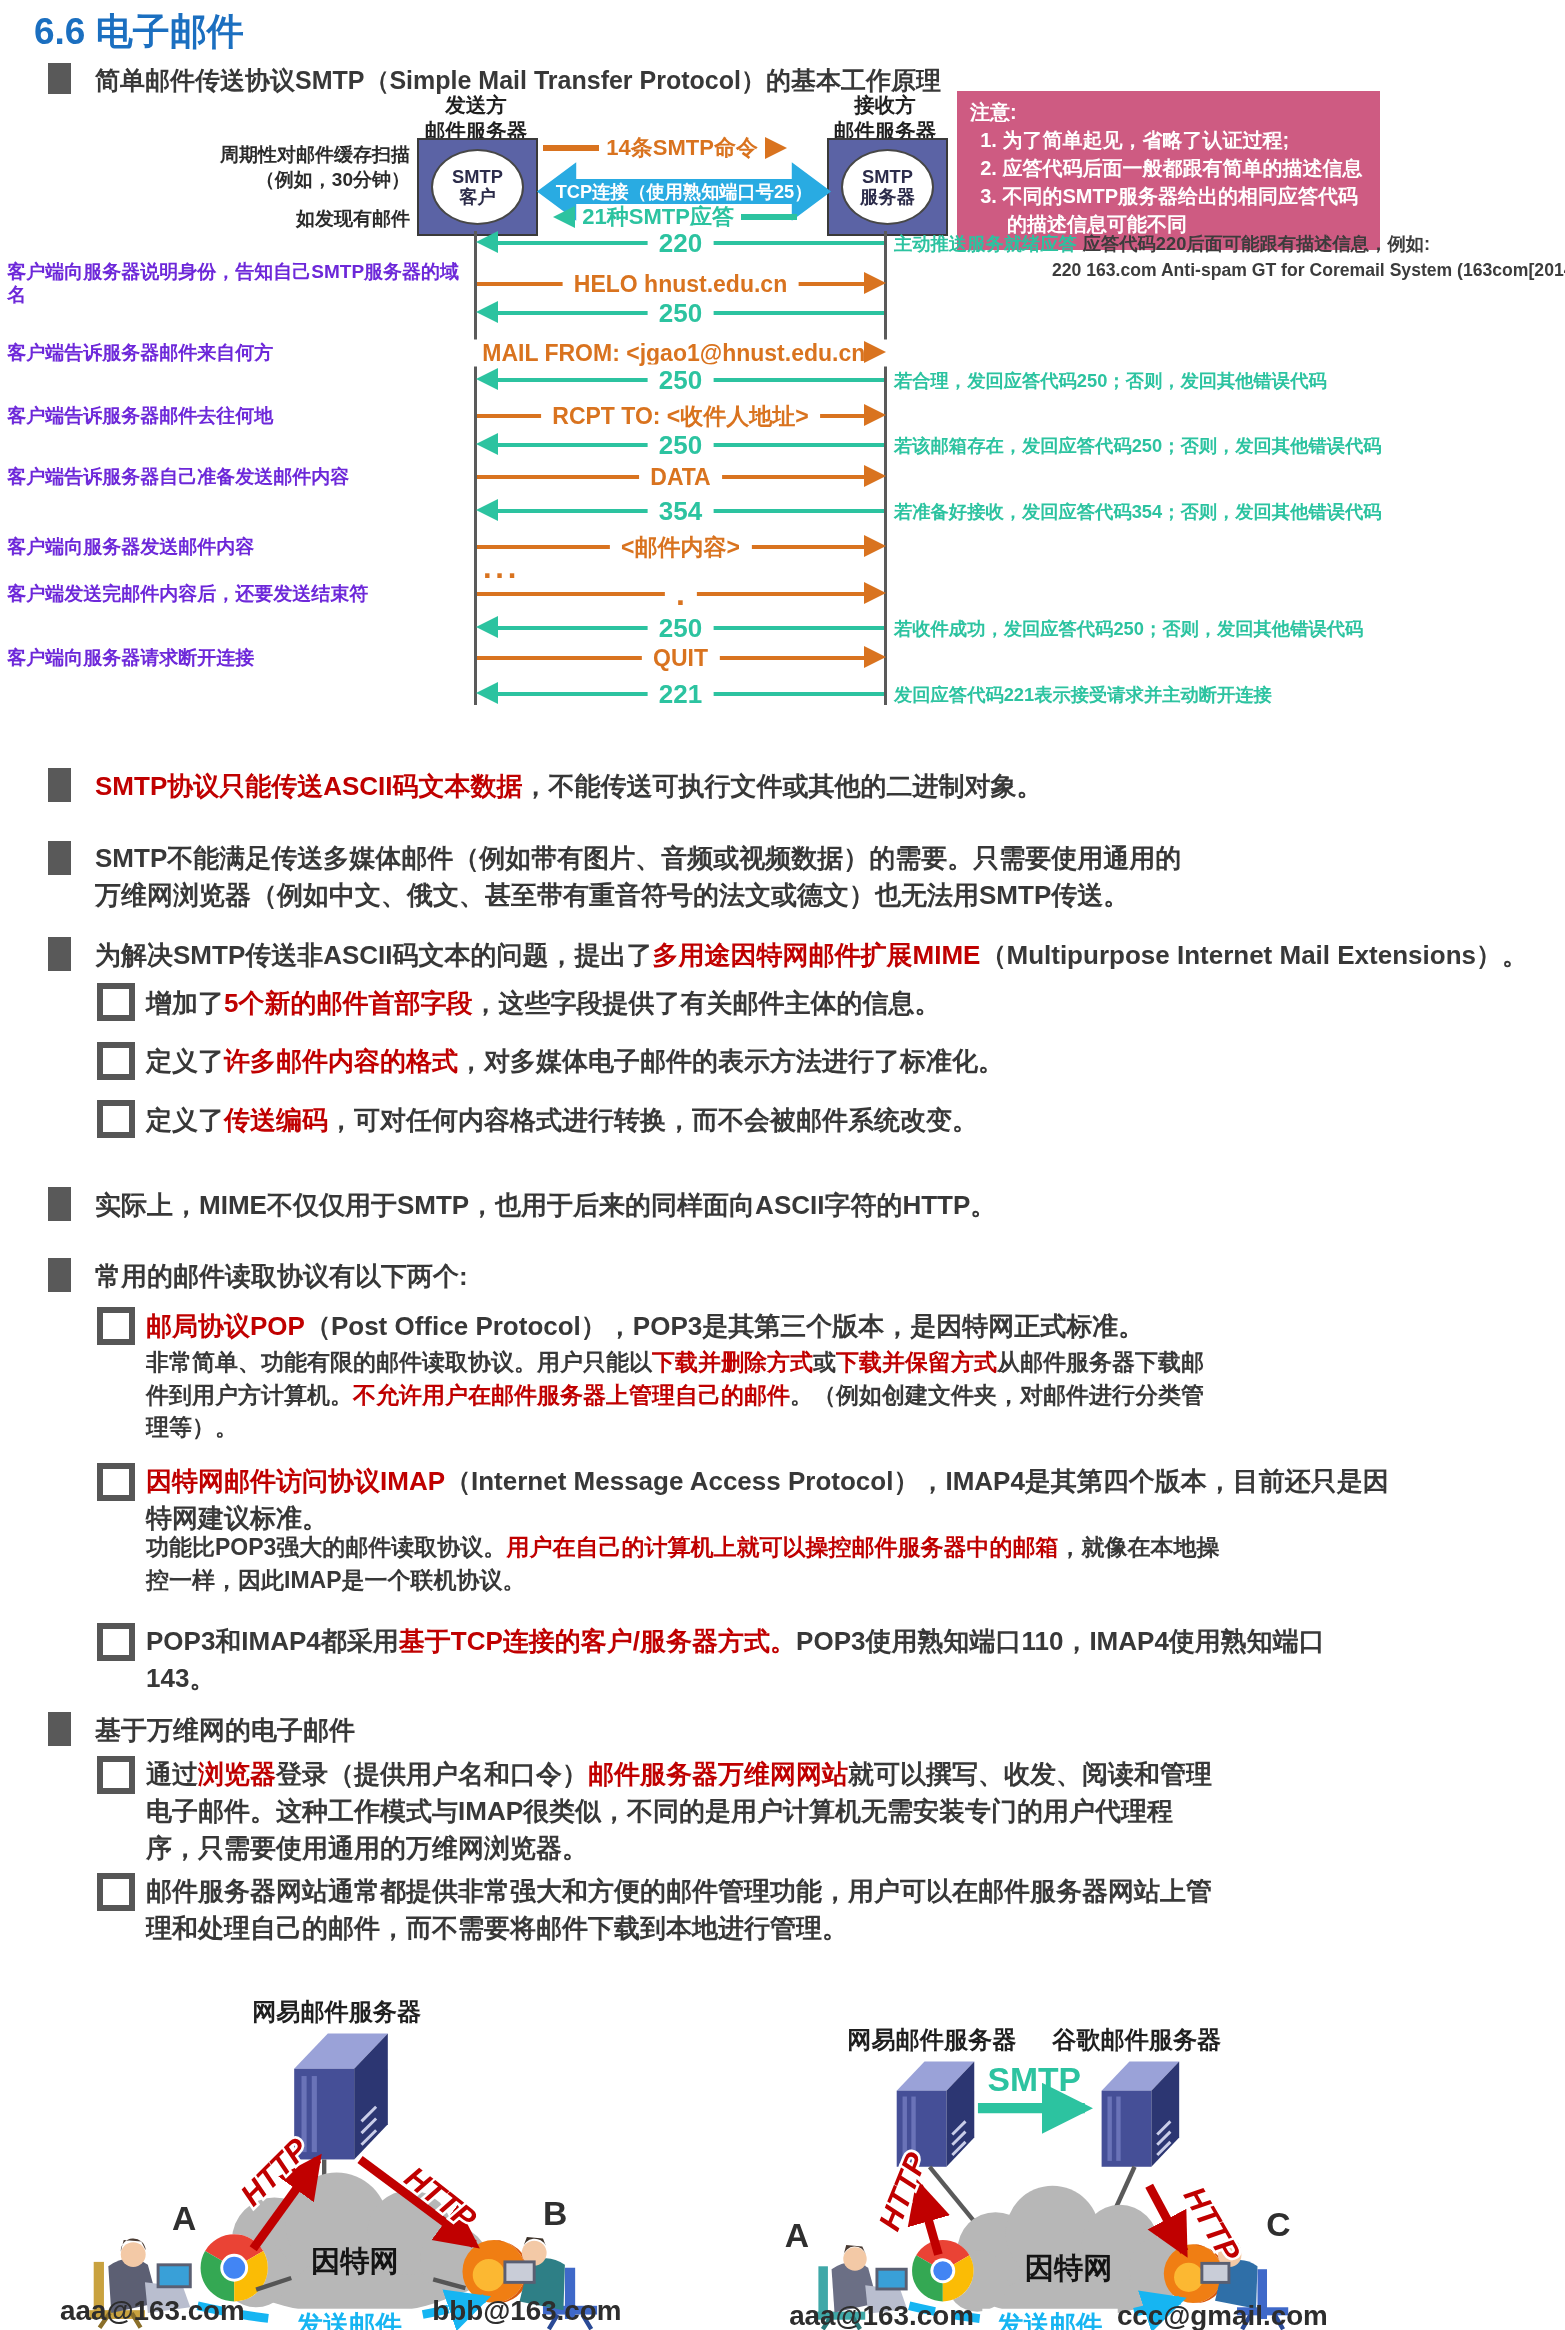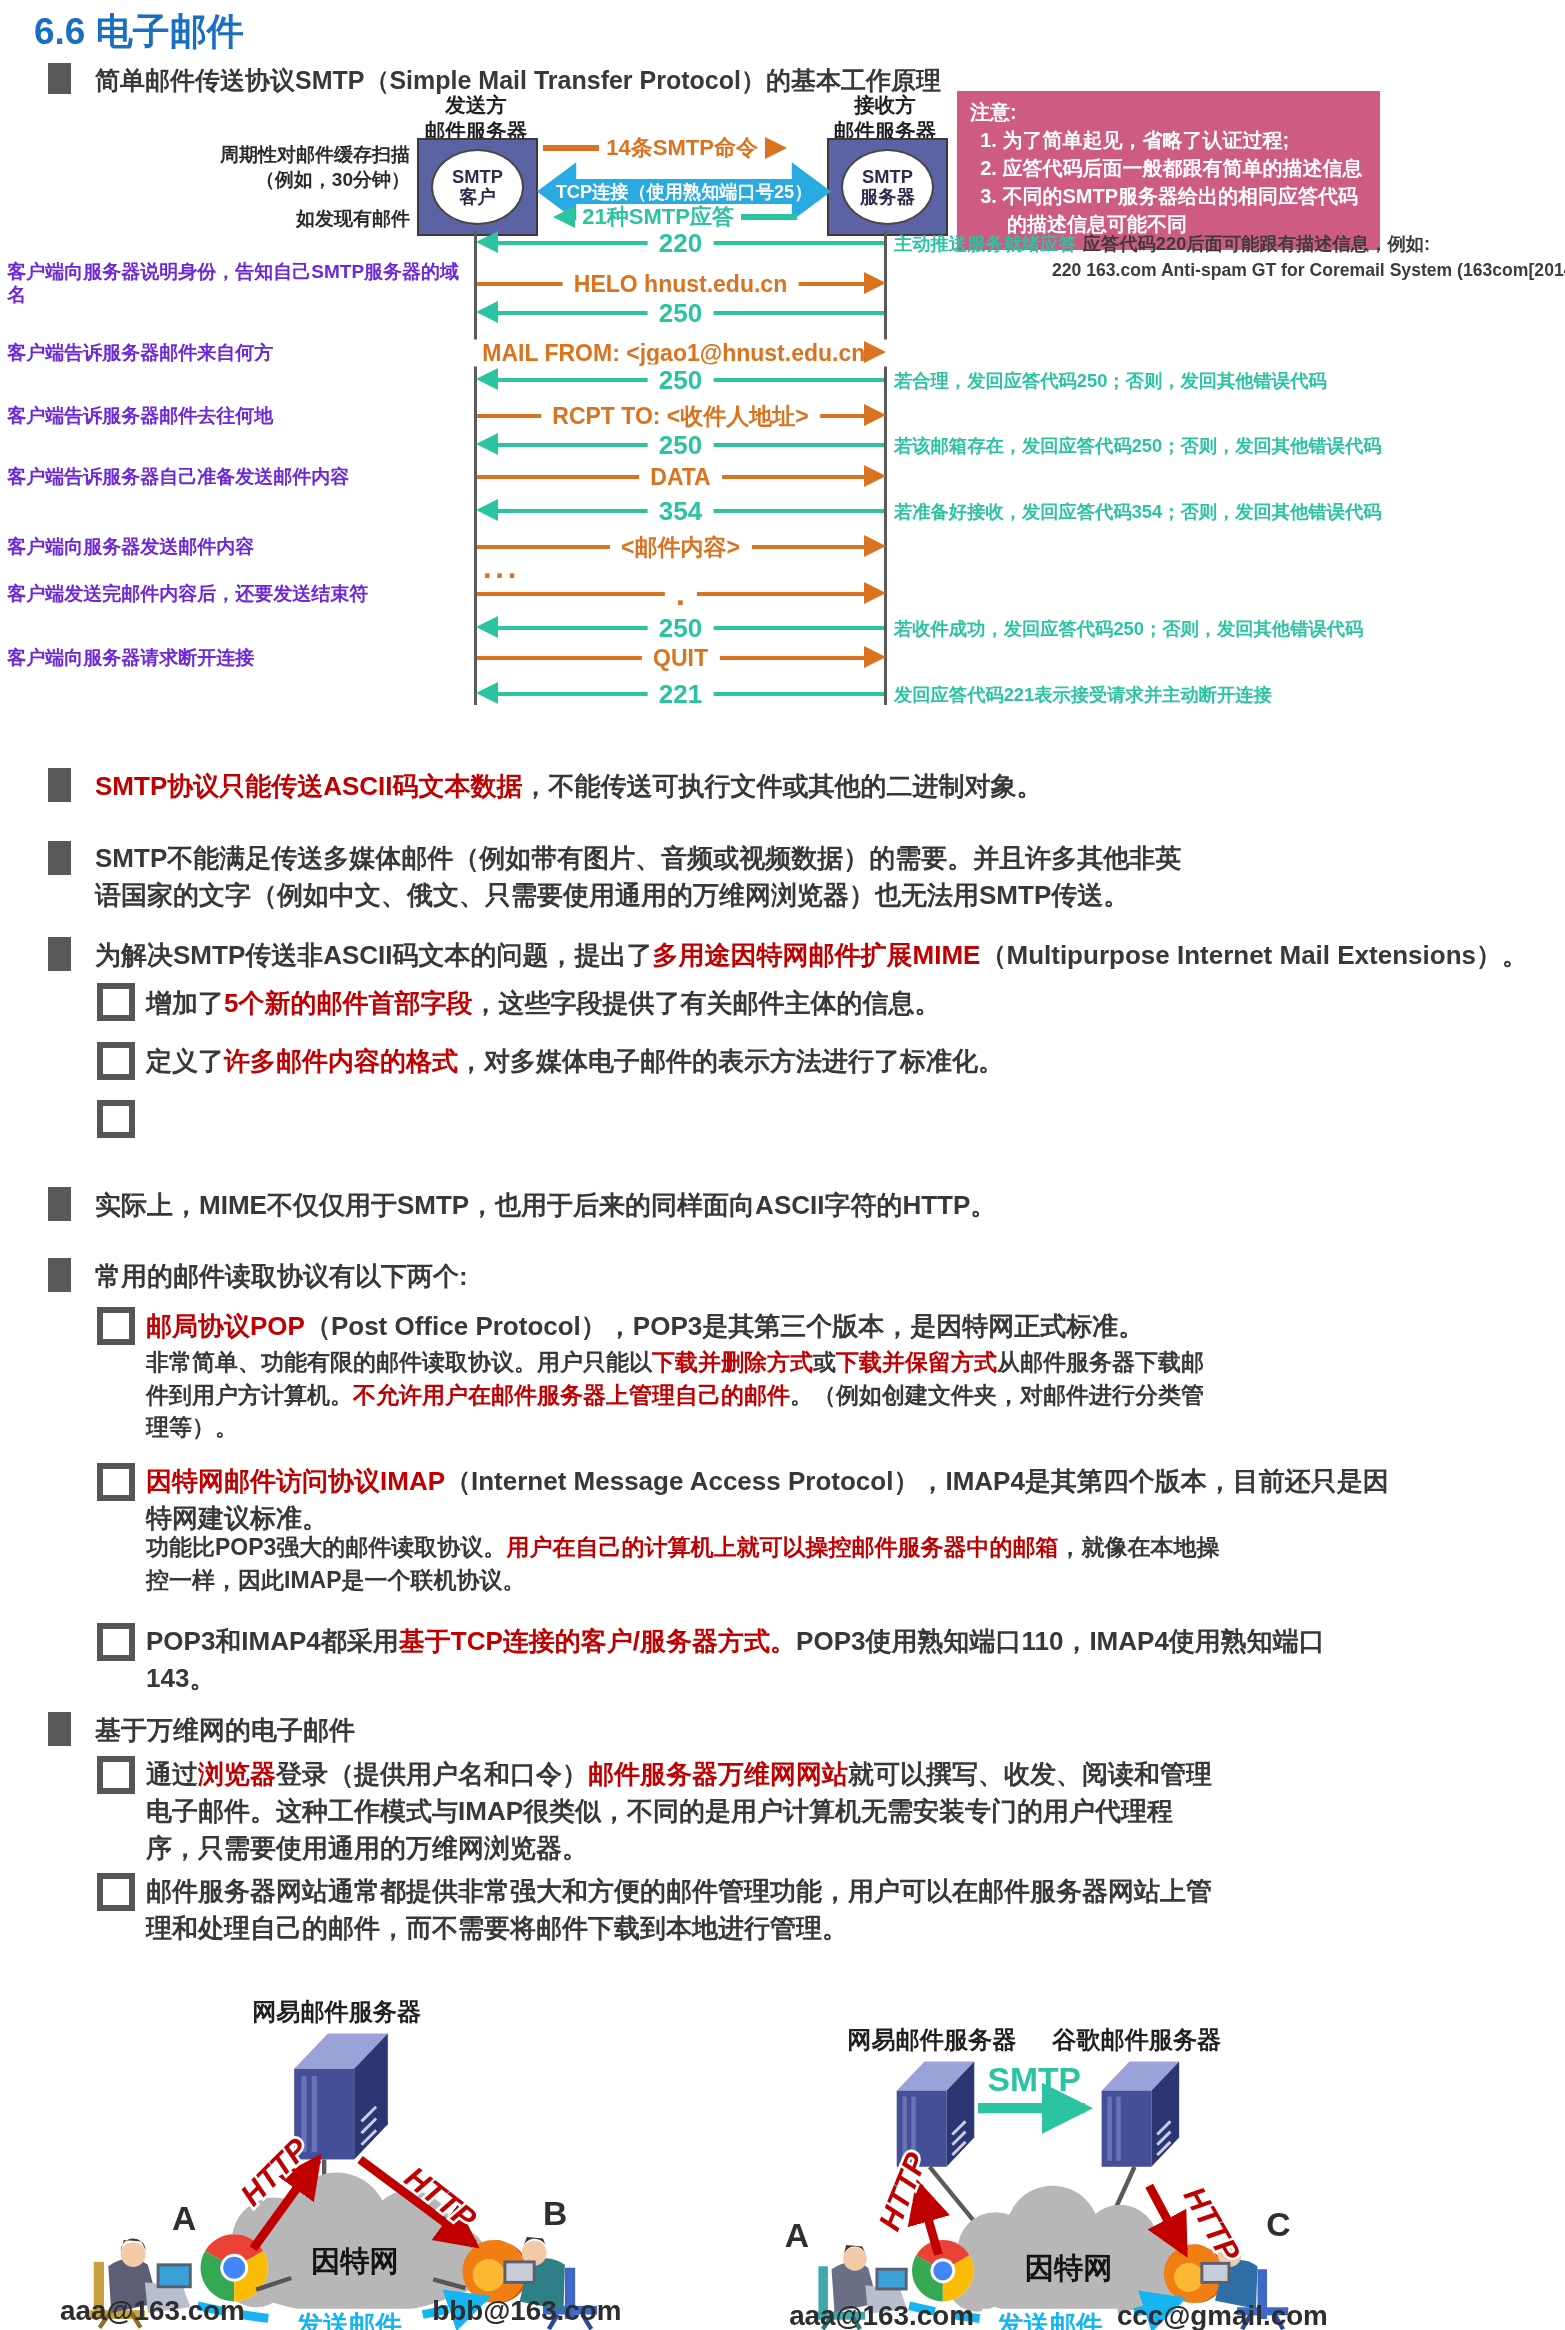--- a/index.html
+++ b/index.html
@@ -200,36 +200,39 @@
   <div class="seq-note" style="top:511px;"><span class="g">若准备好接收，发回应答代码354；否则，发回其他错误代码</span></div>
   <div class="seq-note" style="top:628px;"><span class="g">若收件成功，发回应答代码250；否则，发回其他错误代码</span></div>
   <div class="seq-note" style="top:694px;"><span class="g">发回应答代码221表示接受请求并主动断开连接</span></div>
 
   <div class="abs sq" style="left:48px;top:768px;"></div>
   <div class="abs bullet-text" style="left:95px;top:768px;width:1317px;">
     <span class="red">SMTP协议只能传送ASCII码文本数据</span><span>，不能传送可执行文件或其他的二进制对象。</span>
   </div>
 
   <div class="abs sq" style="left:48px;top:841px;"></div>
-  <div class="abs bullet-text" style="left:95px;top:840px;width:1097px;">SMTP不能满足传送多媒体邮件（例如带有图片、音频或视频数据）的需要。并且许多其他非英语国家的文字（例如中文、俄文、只需要使用通用的万维网浏览器）也无法用SMTP传送。</div>
+  <div class="abs bullet-text" style="left:95px;top:840px;width:1097px;">SMTP不能满足传送多媒体邮件（例如带有图片、音频或视频数据）的需要。只需要使用通用的万维网浏览器（例如中文、俄文、甚至带有重音符号的法文或德文）也无法用SMTP传送。</div>
 
   <div class="abs sq" style="left:48px;top:937px;"></div>
   <div class="abs bullet-text" style="left:95px;top:937px;width:1434px;">
     <span>为解决SMTP传送非ASCII码文本的问题，提出了</span><span class="red">多用途因特网邮件扩展MIME</span><span>（Multipurpose Internet Mail Extensions）。</span>
   </div>
 
   <div class="abs cbx" style="left:97px;top:983px;"></div>
   <div class="abs bullet-text" style="left:146px;top:985px;width:1317px;">
     <span>增加了</span><span class="red">5个新的邮件首部字段</span><span>，这些字段提供了有关邮件主体的信息。</span>
   </div>
   <div class="abs cbx" style="left:97px;top:1042px;"></div>
   <div class="abs bullet-text" style="left:146px;top:1043px;width:1317px;">
     <span>定义了</span><span class="red">许多邮件内容的格式</span><span>，对多媒体电子邮件的表示方法进行了标准化。</span>
   </div>
   <div class="abs cbx" style="left:97px;top:1100px;"></div>
+  <div class="abs bullet-text" style="left:146px;top:1102px;width:1317px;">
+    <span>定义了</span><span class="red">传送编码</span><span>，可对任何内容格式进行转换，而不会被邮件系统改变。</span>
+  </div>
 
   <div class="abs sq" style="left:48px;top:1187px;"></div>
   <div class="abs bullet-text" style="left:95px;top:1187px;width:1390px;">实际上，MIME不仅仅用于SMTP，也用于后来的同样面向ASCII字符的HTTP。</div>
 
   <div class="abs sq" style="left:48px;top:1258px;"></div>
   <div class="abs bullet-text" style="left:95px;top:1258px;width:1390px;">常用的邮件读取协议有以下两个:</div>
 
   <div class="abs cbx" style="left:97px;top:1307px;"></div>
   <div class="abs bullet-text" style="left:146px;top:1308px;width:1288px;">
     <span class="red">邮局协议POP</span><span>（Post Office Protocol），POP3是其第三个版本，是因特网正式标准。</span>

